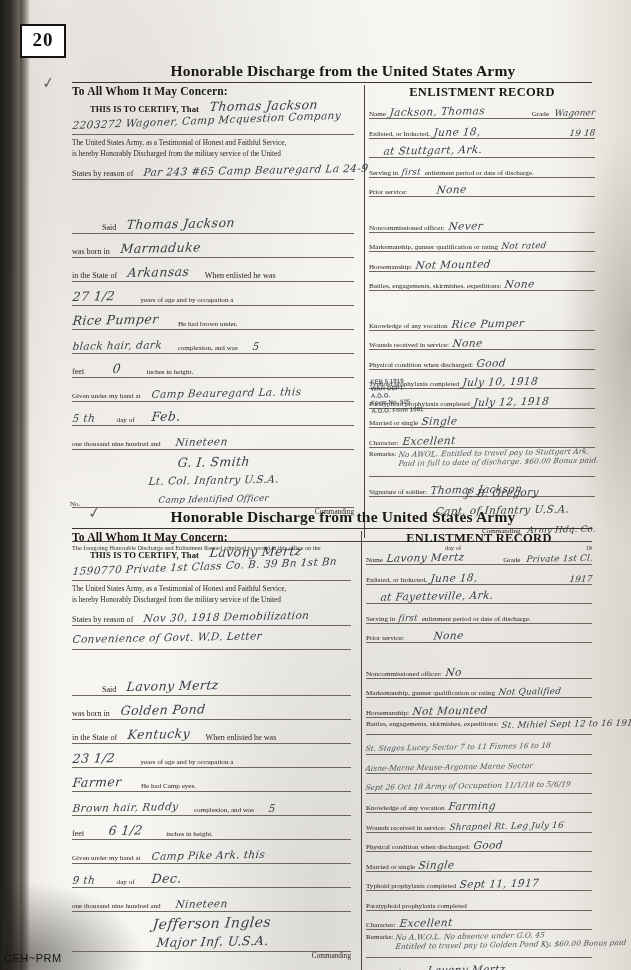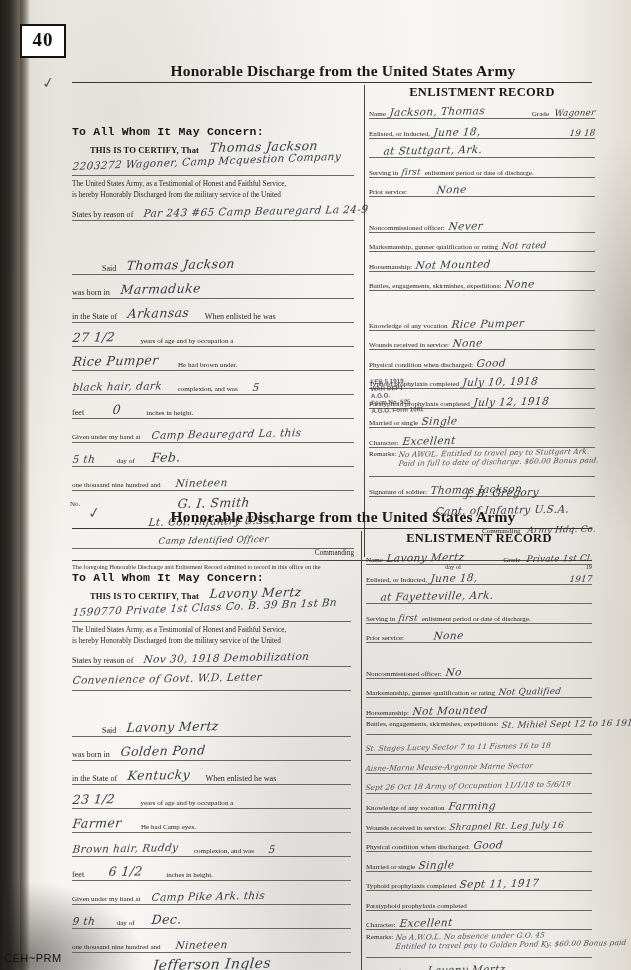--- a/index.html
+++ b/index.html
@@ -104,26 +104,25 @@
     width: 0;
     border-left: 1px solid #4a443c;
     margin: 0 4px;
   }
   .col-right {
     width: 226px;
     position: relative;
   }
 
   .whom {
-    font-family: Liberation Mono, monospace;
+    font-family: Liberation Serif, serif;
     font-weight: bold;
     font-size: 11.5px;
     letter-spacing: .2px;
     margin-bottom: 1px;
-    margin-top: 40px;
   }
   .enlist-head {
     font-family: "Liberation Serif", serif;
     font-weight: bold;
     font-size: 12.5px;
     text-align: center;
     letter-spacing: .3px;
     margin-bottom: 2px;
   }
 
@@ -257,21 +256,21 @@
 </style>
 </head>
 <body>
 
 <div id="scan"></div>
 <div id="binding"></div>
 <div id="binding2"></div>
 <div id="smudge-bl"></div>
 <div id="smudge-tr"></div>
 
-<div id="page-num">40</div>
+<div id="page-num">20</div>
 
 <div class="form" id="form-1">
   <div class="checkmark" style="left:-30px; top:12px;">✓</div>
 
   <div class="form-title">Honorable Discharge from the United States Army</div>
   <div class="rule-top"></div>
 
   <div class="cols">
 
     <div class="col-left">

